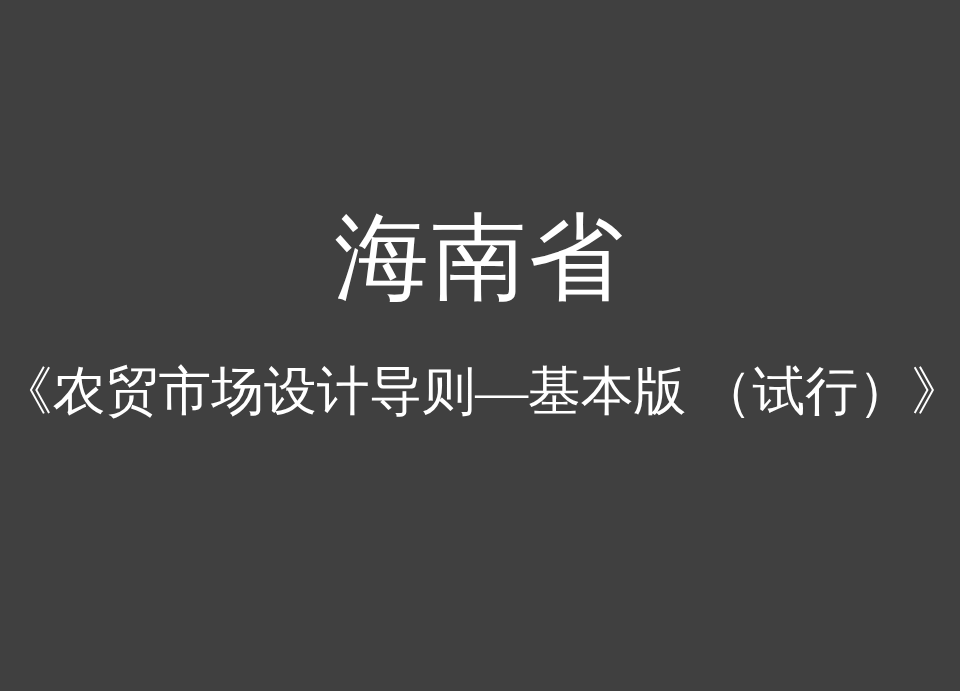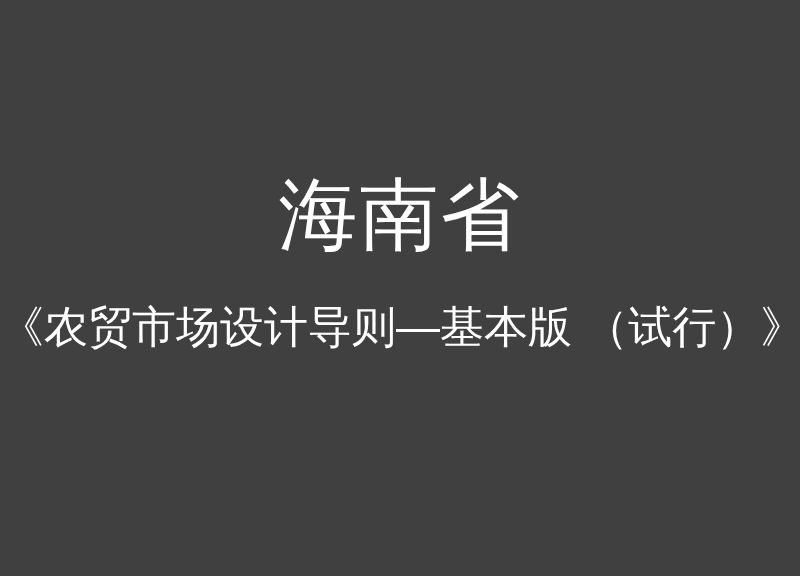--- a/index.html
+++ b/index.html
@@ -48,21 +48,21 @@
     white-space: nowrap;
   }
 
   .slide-subtitle {
     position: absolute;
     left: 0;
     top: 296px;
     width: 692px;
     text-align: center;
     color: #ffffff;
-    font-family: Liberation Sans, sans-serif;
+    font-family: Liberation Serif, serif;
     font-size: 44px;
     font-weight: 400;
     line-height: 62px;
     letter-spacing: 0px;
     white-space: nowrap;
   }
 </style>
 </head>
 <body style="background: rgb(18, 119, 198);">
 

